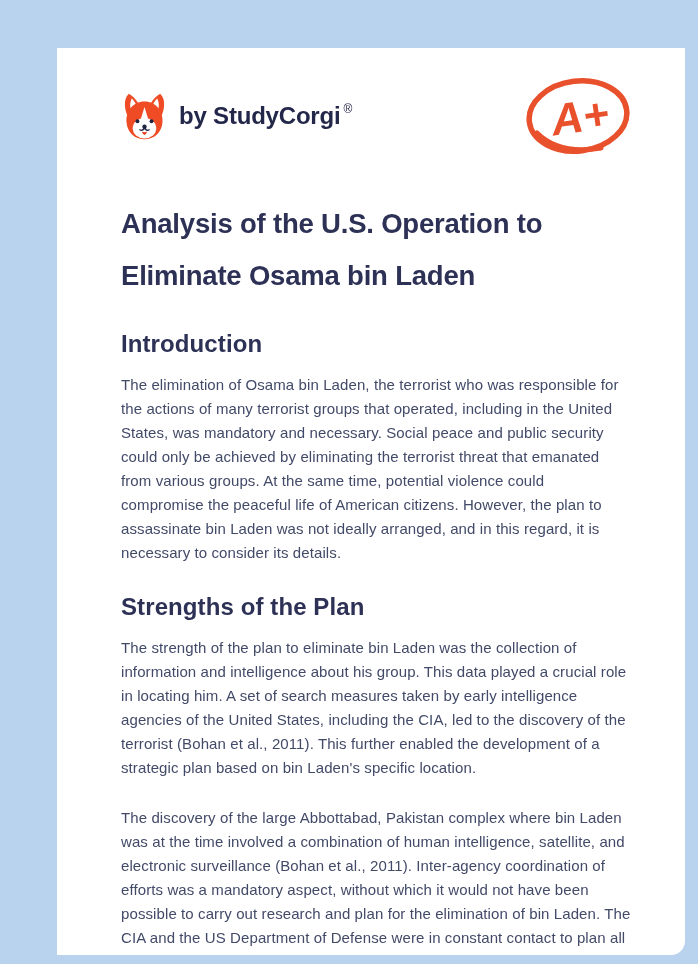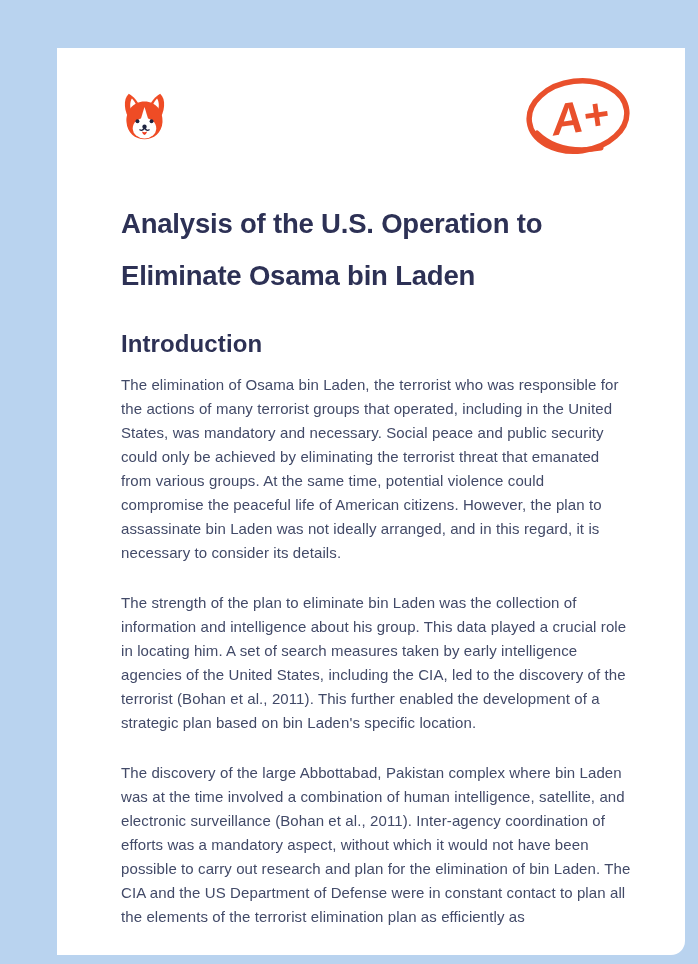--- a/index.html
+++ b/index.html
@@ -123,32 +123,34 @@
 
           <circle cx="21" cy="38" r="2.5" fill="#1e2440"></circle>
           <circle cx="39" cy="38" r="2.5" fill="#1e2440"></circle>
 
           <circle cx="30" cy="45" r="2.8" fill="#1e2440"></circle>
 
           <path d="M30 47 Q27 51 24 49 M30 47 Q33 51 36 49" stroke="#1e2440" stroke-width="1.6" fill="none" stroke-linecap="round"></path>
 
           <path d="M26.5 51 Q30 60 33.5 51 Q30 53 26.5 51" fill="#ef3c20"></path>
         </svg>
+        <div class="brand-text"><span>by StudyCorgi</span><sup>®</sup></div>
       </div>
 
       <svg width="106" height="82" viewBox="0 0 106 82" aria-hidden="true">
         <ellipse cx="53" cy="41" rx="49" ry="35" fill="none" stroke="#e9502c" stroke-width="5.5" transform="rotate(-7 53 41)"></ellipse>
         <path d="M12 58 Q34 80 76 73" fill="none" stroke="#e9502c" stroke-width="5" stroke-linecap="round"></path>
         <text x="26" y="57" font-family="Liberation Sans, DejaVu Sans, sans-serif" font-style="italic" font-weight="900" font-size="44" fill="#e9502c" transform="rotate(-8 53 41)">A+</text>
       </svg>
     </header>
 
     <h1 class="essay-title">Analysis of the U.S. Operation to Eliminate Osama bin Laden</h1>
 
 
     <h2 class="section-heading">Introduction</h2>
     <p class="body-paragraph">The elimination of Osama bin Laden, the terrorist who was responsible for the actions of many terrorist groups that operated, including in the United States, was mandatory and necessary. Social peace and public security could only be achieved by eliminating the terrorist threat that emanated from various groups. At the same time, potential violence could compromise the peaceful life of American citizens. However, the plan to assassinate bin Laden was not ideally arranged, and in this regard, it is necessary to consider its details.</p>
 
+    <h2 class="section-heading">Strengths of the Plan</h2>
     <p class="body-paragraph">The strength of the plan to eliminate bin Laden was the collection of information and intelligence about his group. This data played a crucial role in locating him. A set of search measures taken by early intelligence agencies of the United States, including the CIA, led to the discovery of the terrorist (Bohan et al., 2011). This further enabled the development of a strategic plan based on bin Laden's specific location.</p>
     <p class="body-paragraph">The discovery of the large Abbottabad, Pakistan complex where bin Laden was at the time involved a combination of human intelligence, satellite, and electronic surveillance (Bohan et al., 2011). Inter-agency coordination of efforts was a mandatory aspect, without which it would not have been possible to carry out research and plan for the elimination of bin Laden. The CIA and the US Department of Defense were in constant contact to plan all the elements of the terrorist elimination plan as efficiently as</p>
 
   </div>
 </div>
 
 </body></html>

